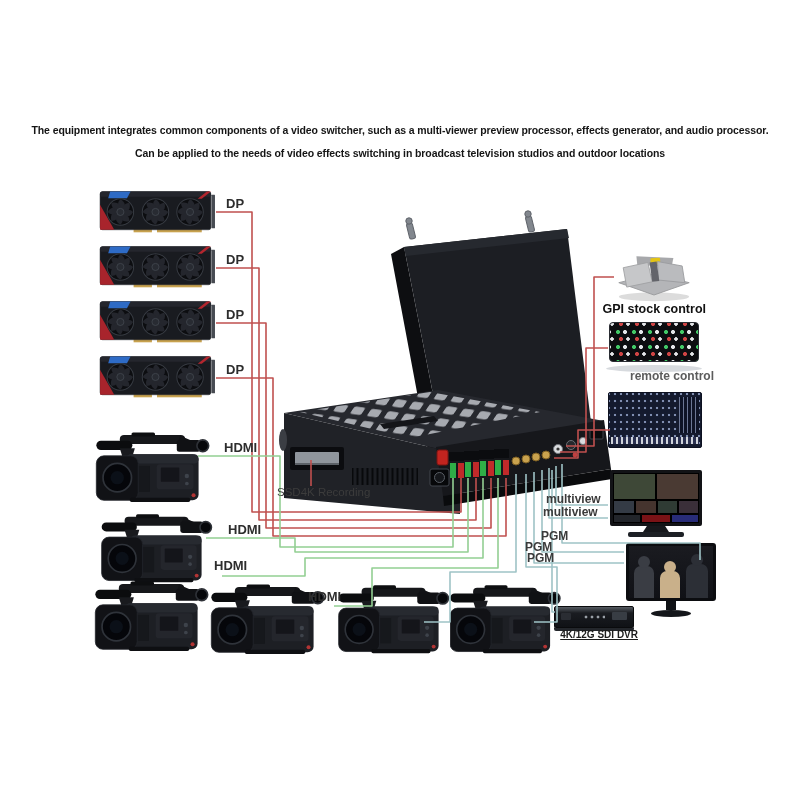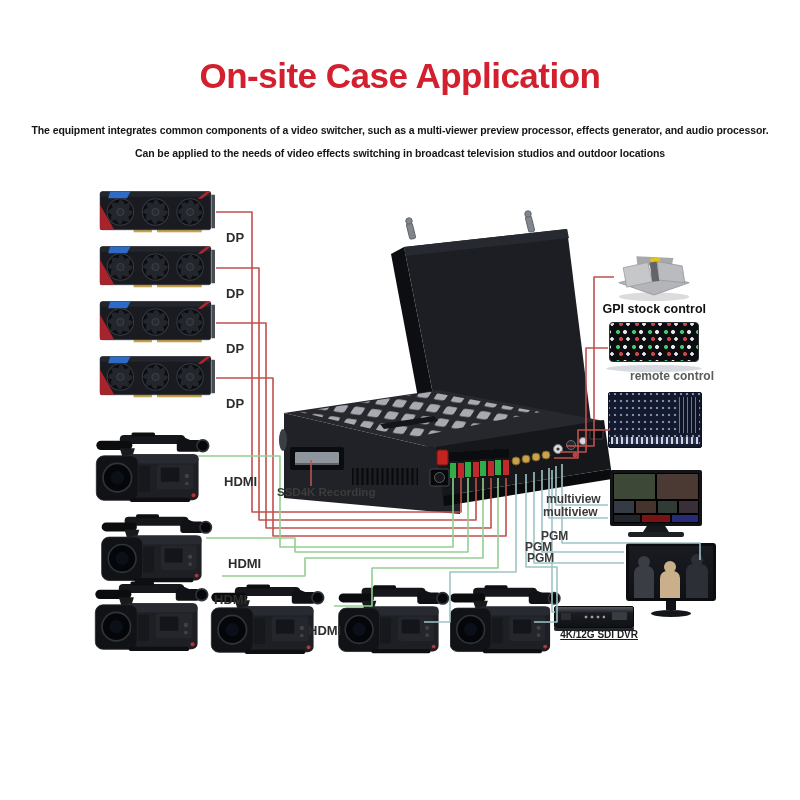--- a/index.html
+++ b/index.html
@@ -10,23 +10,23 @@
        color:#151515;letter-spacing:-0.1px;}
   #sub1{top:124px;} #sub2{top:147px;}
   svg.dev{position:absolute;z-index:1;}
   #case-svg{position:absolute;left:260px;top:200px;width:360px;height:330px;z-index:1;}
   #lines{position:absolute;left:0;top:0;width:800px;height:800px;z-index:2;pointer-events:none;}
   .ln{fill:none;stroke-width:1.6px;stroke-linejoin:round;}
   .ln-red{stroke:var(--line-red,#c0504f);}
   .ln-green{stroke:var(--line-green,#93cf93);}
   .ln-teal{stroke:var(--line-teal,#9fc3c6);}
   .lbl{position:absolute;z-index:3;font-weight:700;color:#2d2d2d;white-space:nowrap;}
-  .lbl-dp,.lbl-hdmi{font-size:13px;margin-top:34px;}
+  .lbl-dp,.lbl-hdmi{font-size:13px;}
   .lbl-io{font-size:12px;color:#3a3a3a;}
-  .lbl-ssd{font-size:11.5px;font-weight:700;color:#3c3c3c;}
+  .lbl-ssd{font-size:11.5px;font-weight:400;color:#3c3c3c;}
   .cap{position:absolute;z-index:3;text-align:right;}
   #cap-gpi{left:594px;top:302px;width:112px;font-size:12.5px;font-weight:700;color:#101010;}
   #cap-remote{left:594px;top:369px;width:112px;font-size:12px;font-weight:700;color:#5c5c5c;margin-left:8px;}
   #cap-mixer{left:588px;top:449px;width:122px;font-size:10px;font-weight:700;color:#1c1c1c;line-height:13px;}
   #cap-dvr{left:552px;top:629px;width:86px;font-size:10px;font-weight:700;color:#1c1c1c;text-decoration:underline;}
   
   .remote-wrap{left:606px;top:322px;width:96px;z-index:1;position:absolute;}
   .remote-panel{width:88px;height:38px;margin:0 auto;background-color:#0c0d10;border-radius:4px;border:1px solid #2a2d33;
     background-image:
       radial-gradient(circle at 4px 5px,  #43c967 1.7px, transparent 2.3px),
@@ -126,21 +126,20 @@
         <polygon points="10,46 50,36 90,46 50,60" fill="#b4b5b8" stroke="#97989b"></polygon>
         <polygon points="30,16 72,18 70,28 31,26" fill="#a7a8ab"></polygon>
         <rect x="46" y="18" width="11" height="7" rx="1" fill="#e3c415" transform="rotate(-3 51 21)"></rect>
         <polygon points="15,29 43,23 48,45 19,51" fill="#c6c7c9" stroke="#9fa0a3"></polygon>
         <polygon points="54,22 82,27 85,46 55,43" fill="#babbbe" stroke="#9a9b9e"></polygon>
         <polygon points="45,23 53,22 56,44 48,45" fill="#63646a"></polygon>
       </symbol>
     </defs>
   </svg>
 
-  <div class="title">On-site Case Application</div>
   <div class="sub" id="sub2">Can be applied to the needs of video effects switching in broadcast television studios and outdoor locations</div>
   <div class="sub" id="sub1">The equipment integrates common components of a video switcher, such as a multi-viewer preview processor, effects generator, and audio processor.</div>
 
   <svg class="dev" style="left:98px;top:188px" width="118" height="52">
       <use href="#sym-gpu"></use>
     </svg>
   <svg class="dev" style="left:98px;top:243px" width="118" height="52">
       <use href="#sym-gpu"></use>
     </svg>
   <svg class="dev" style="left:98px;top:298px" width="118" height="52">

